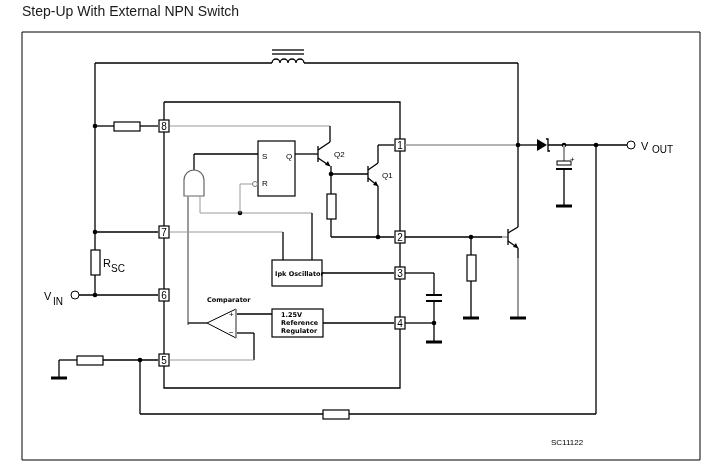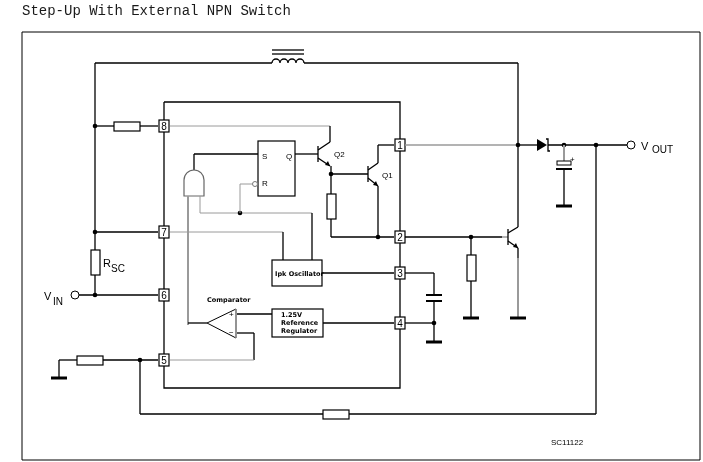--- a/index.html
+++ b/index.html
@@ -1,17 +1,17 @@
 <!DOCTYPE html>
 <html><head>
 <meta charset="utf-8">
 <style>
   html, body { margin:0; padding:0; background:#ffffff; }
   body { width:703px; height:462px; position:relative; overflow:hidden; font-family:"Liberation Sans", sans-serif; }
-  #title { position:absolute; left:22px; top:3px; font-size:14px; color:#1a1a1a; font-family:Liberation Mono, monospace; }
+  #title { position:absolute; left:22px; top:3px; font-size:14px; color:#1a1a1a; font-family:Liberation Sans, sans-serif; }
   svg { position:absolute; left:0; top:0; }
   .w { stroke:#000; stroke-width:1.3; fill:none; }
   .g { stroke:#9a9a9a; stroke-width:2; fill:none; }
   .box { stroke:#000; stroke-width:1.2; fill:#fff; }
   .dot { fill:#000; }
   .pin { font-family:"Liberation Sans", sans-serif; font-size:10px; fill:#000; text-anchor:middle; }
   .lbl { font-family:"Liberation Sans", sans-serif; font-size:11px; fill:#000; }
   .small { font-family:"DejaVu Sans", sans-serif; font-size:6.5px; font-weight:bold; fill:#000; }
   .tiny { font-family:"Liberation Sans", sans-serif; font-size:8px; fill:#000; }
 </style>

